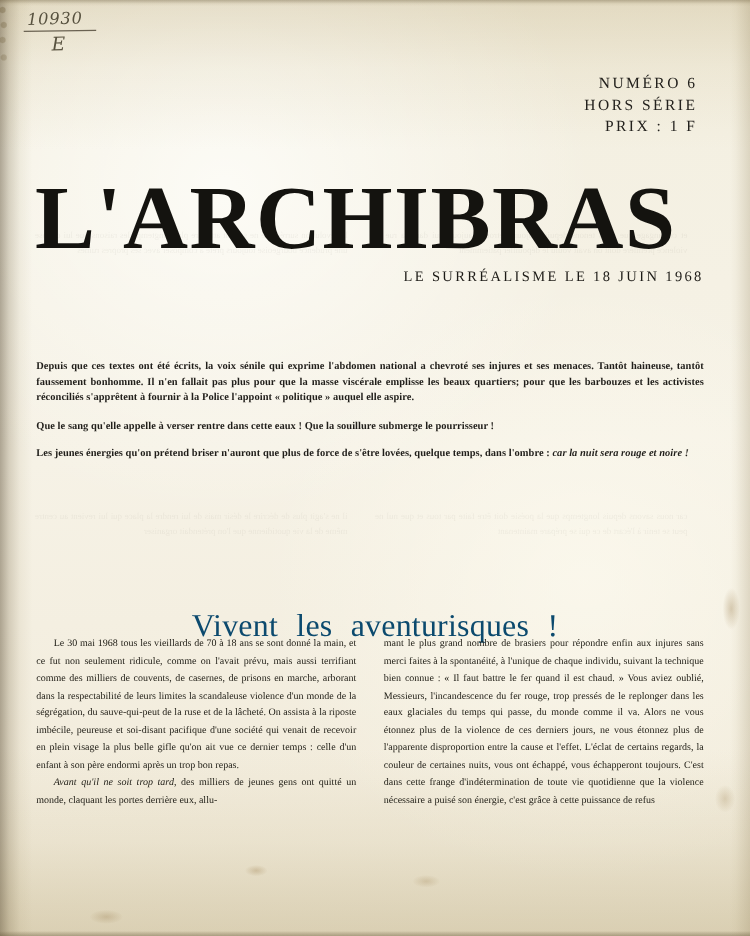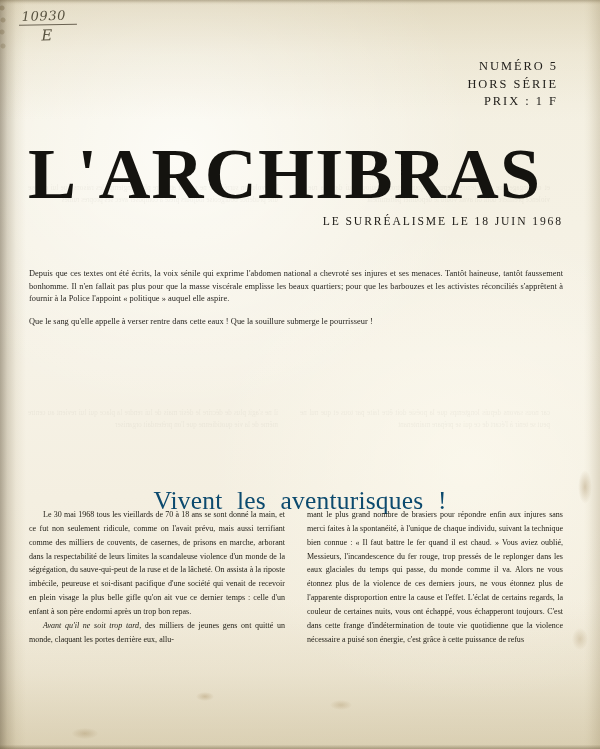--- a/index.html
+++ b/index.html
@@ -178,22 +178,23 @@
     font-size: 11.6px;
     letter-spacing: 1.9px;
     color: #1d1b17;
     white-space: nowrap;
   }
 
   
   .intro {
     position: absolute;
     left: 29px;
-    top: 268px;
+    top: 287px;
     width: 534px;
+    font-weight: bold;
   }
   .intro p {
     margin: 0 0 10px 0;
     font-size: 8.35px;
     line-height: 12.6px;
     text-align: justify;
     color: #201e1a;
     letter-spacing: 0.04px;
   }
   .intro p:last-child { margin-bottom: 0; }
@@ -251,31 +252,32 @@
 
   <div class="content">
 
     <div class="handmark">
       <div class="hm-num">10930</div>
       <div class="hm-rule"></div>
       <div class="hm-sub">E</div>
     </div>
 
     <div class="issue-info">
-      <div>NUMÉRO 5</div>
+      <div>NUMÉRO 6</div>
       <div>HORS SÉRIE</div>
       <div>PRIX : 1 F</div>
     </div>
 
     <div class="masthead">L'ARCHIBRAS</div>
     <div class="mast-sub">LE SURRÉALISME LE 18 JUIN 1968</div>
 
     <div class="intro">
       <p>Depuis que ces textes ont été écrits, la voix sénile qui exprime l'abdomen national a chevroté ses injures et ses menaces. Tantôt haineuse, tantôt faussement bonhomme. Il n'en fallait pas plus pour que la masse viscérale emplisse les beaux quartiers; pour que les barbouzes et les activistes réconciliés s'apprêtent à fournir à la Police l'appoint « politique » auquel elle aspire.</p>
       <p>Que le sang qu'elle appelle à verser rentre dans cette eaux ! Que la souillure submerge le pourrisseur !</p>
+      <p><span>Les jeunes énergies qu'on prétend briser n'auront que plus de force de s'être lovées, quelque temps, dans l'ombre : </span><em>car la nuit sera rouge et noire !</em></p>
     </div>
 
     <div class="headline">Vivent les aventurisques !</div>
 
     <div class="columns">
       <div class="col">
         <p class="indent">Le 30 mai 1968 tous les vieillards de 70 à 18 ans se sont donné la main, et ce fut non seulement ridicule, comme on l'avait prévu, mais aussi terrifiant comme des milliers de couvents, de casernes, de prisons en marche, arborant dans la respectabilité de leurs limites la scandaleuse violence d'un monde de la ségrégation, du sauve-qui-peut de la ruse et de la lâcheté. On assista à la riposte imbécile, peureuse et soi-disant pacifique d'une société qui venait de recevoir en plein visage la plus belle gifle qu'on ait vue ce dernier temps : celle d'un enfant à son père endormi après un trop bon repas.</p>
         <p class="indent"><em>Avant qu'il ne soit trop tard</em><span>, des milliers de jeunes gens ont quitté un monde, claquant les portes derrière eux, allu-</span></p>
       </div>
       <div class="col">

